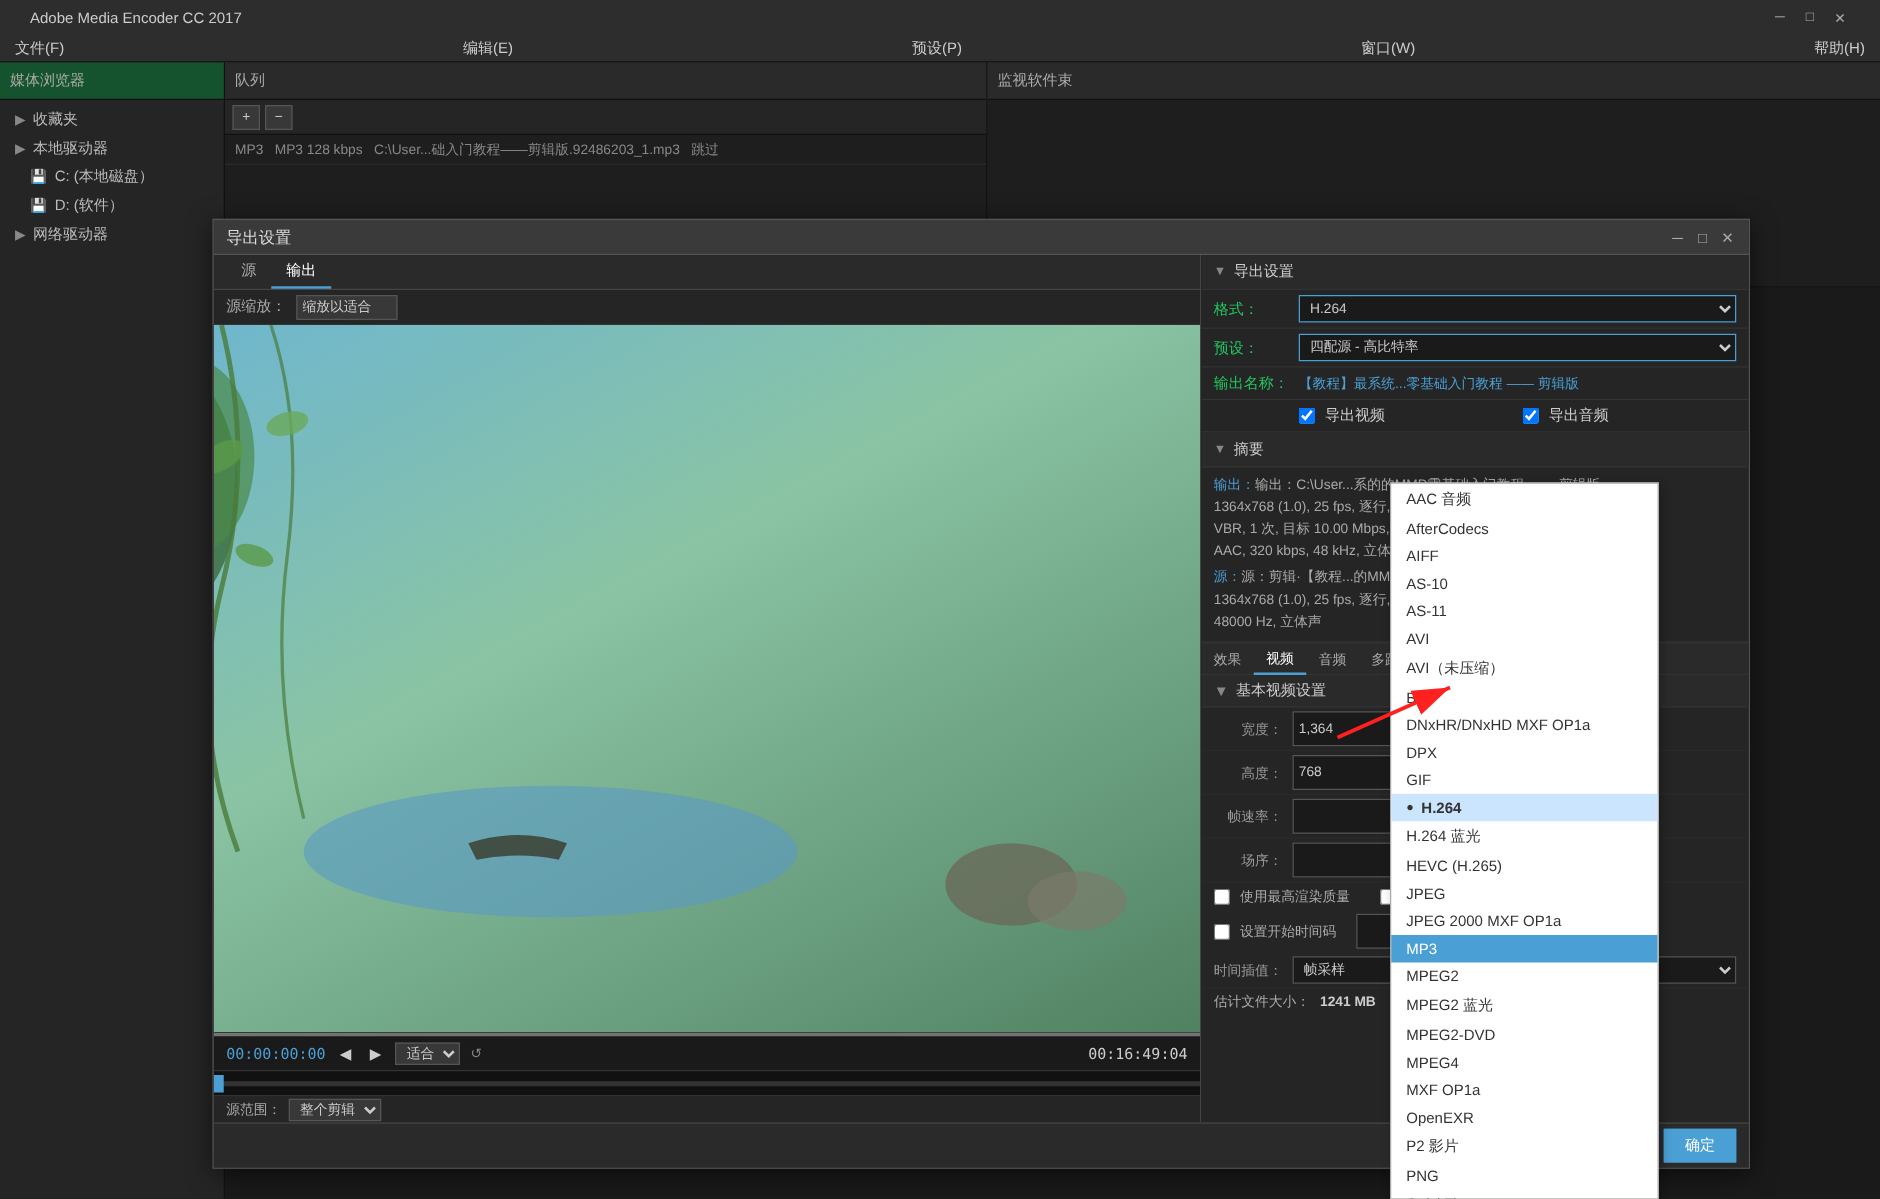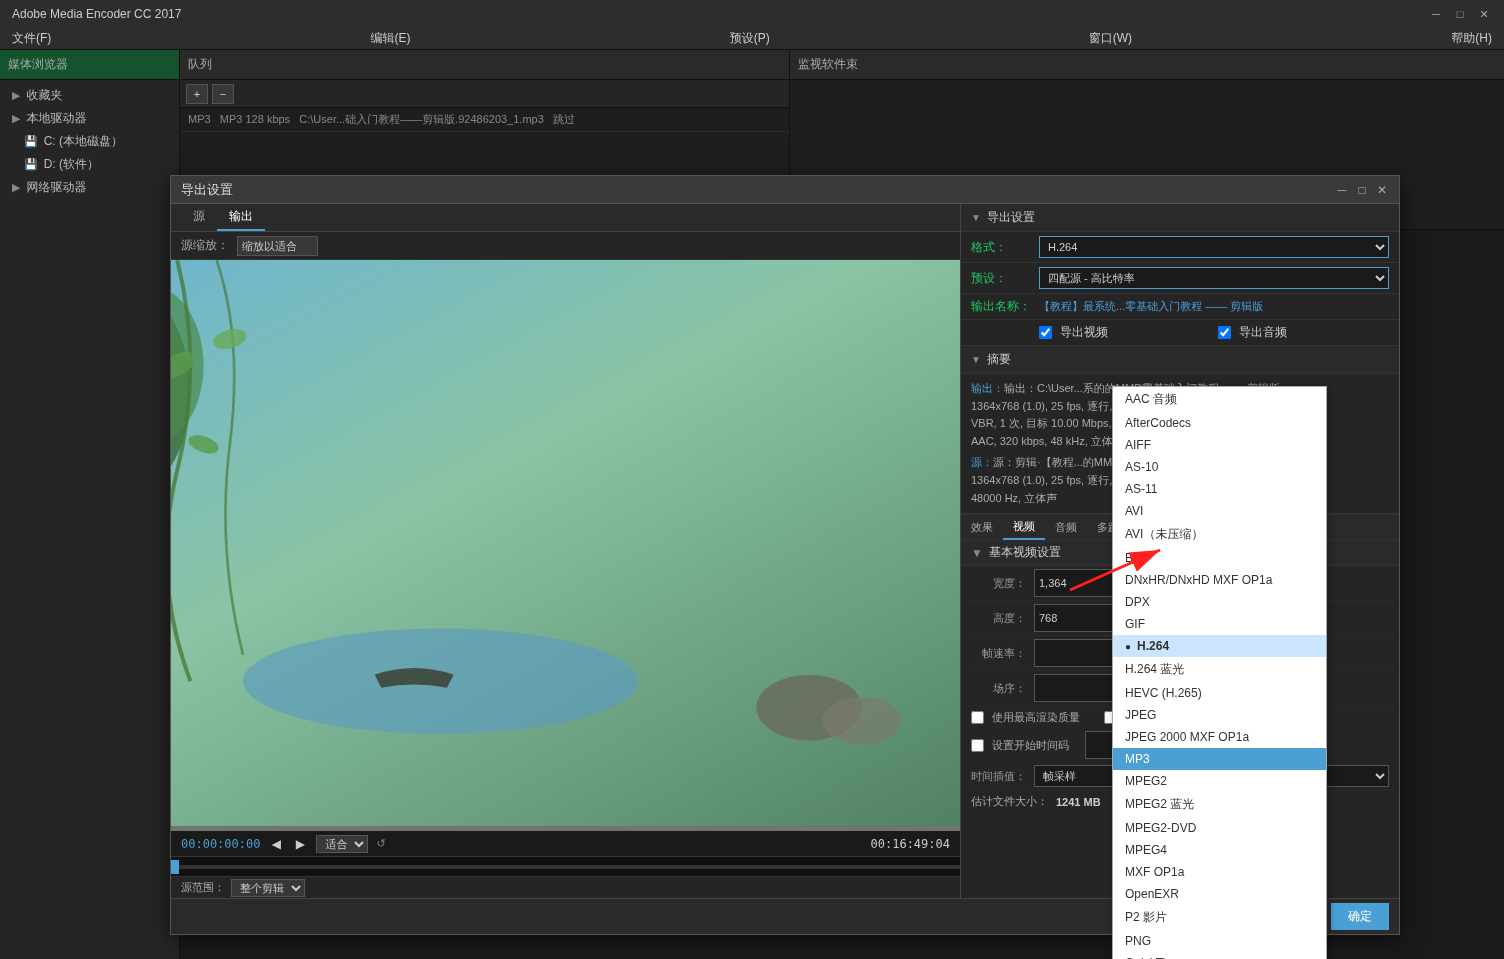--- a/index.html
+++ b/index.html
@@ -13,21 +13,21 @@
       overflow: hidden;
       position: relative;
     }
 
     
     .title-bar {
       background: #2d2d2d;
       height: 28px;
       display: flex;
       align-items: center;
-      padding: 0 12px;
+      padding: 0 24px;
       color: #ccc;
       font-size: 12px;
     }
     .title-bar .app-title { flex: 1; font-size: 12px; }
     .title-bar .win-controls { display: flex; gap: 8px; }
     .win-controls span {
       width: 16px;
       height: 16px;
       display: inline-flex;
       align-items: center;
@@ -260,21 +260,21 @@
       height: 340px;
     }
 
     .playback-controls {
       height: 30px;
       background: #1a1a1a;
       display: flex;
       align-items: center;
       padding: 0 10px;
       gap: 8px;
-      border-top: 5px solid #737373;
+      border-top: 3px solid #737373;
     }
     .time-display {
       color: #4a9fd4;
       font-size: 12px;
       font-family: monospace;
     }
     .play-btn {
       width: 16px;
       height: 16px;
       display: flex;

